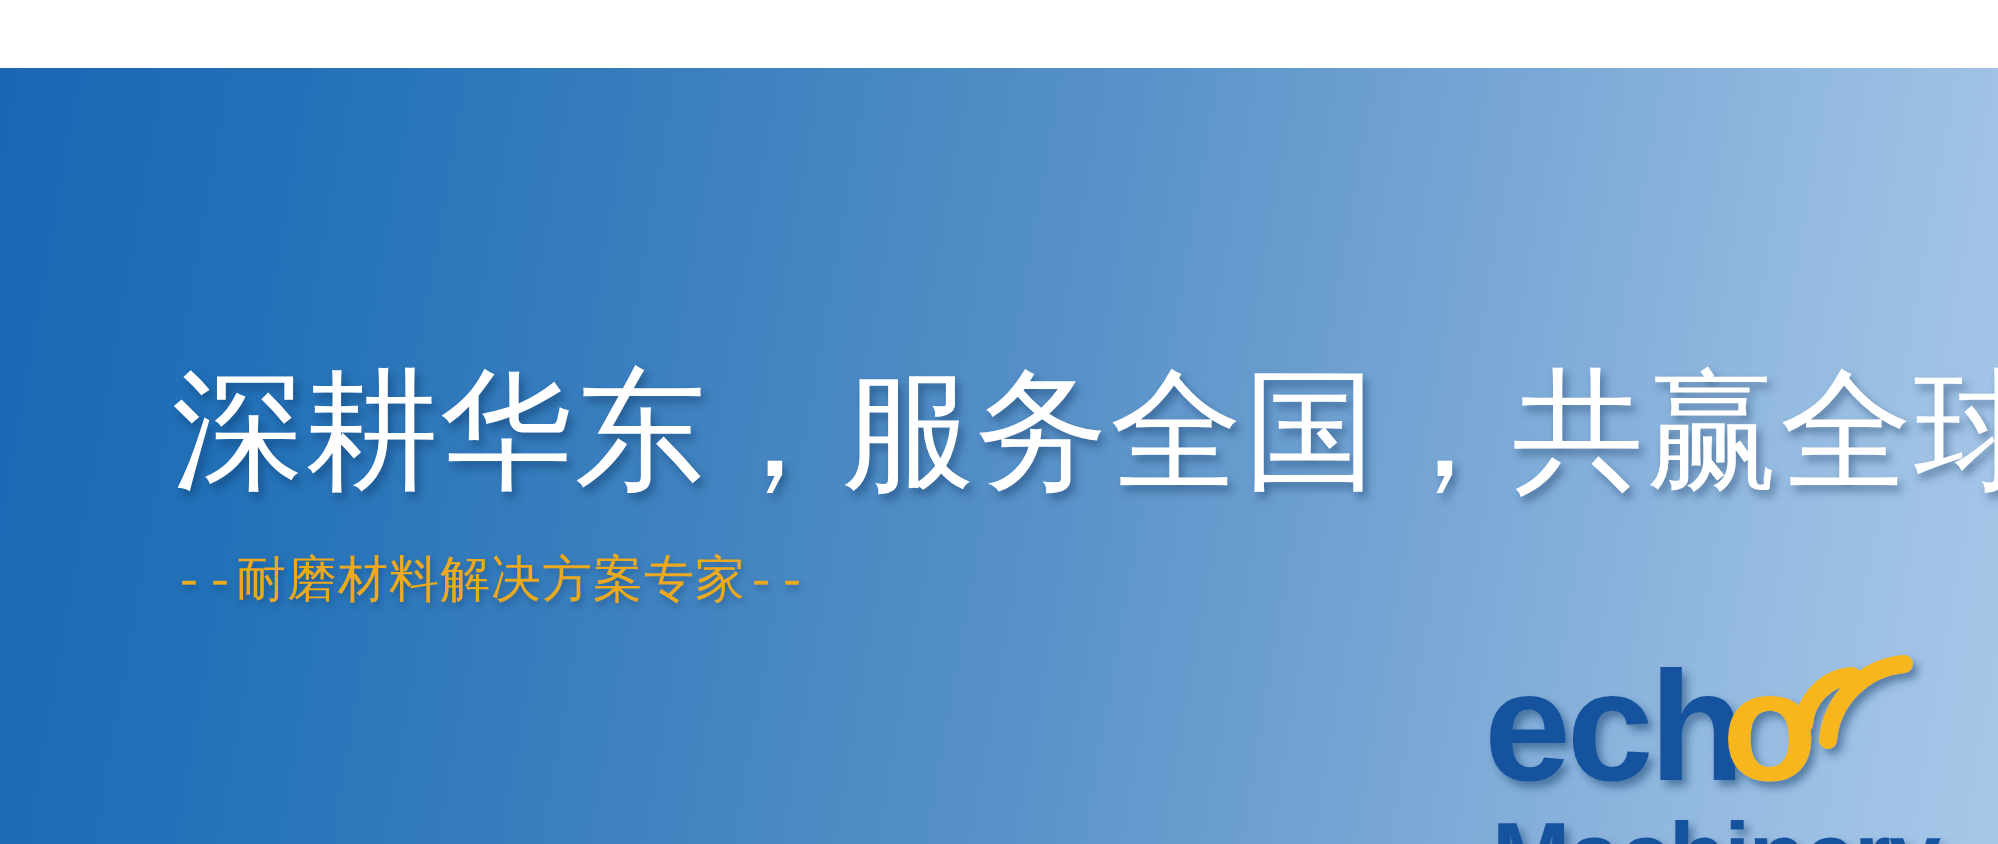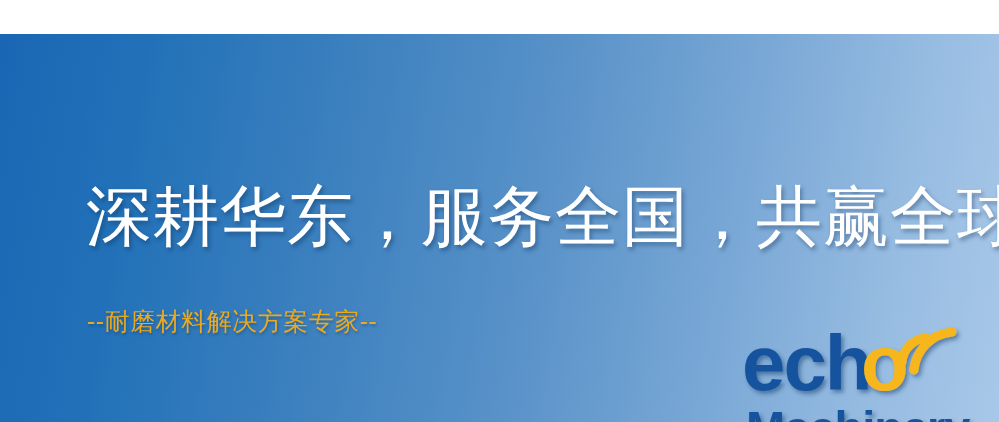--- a/index.html
+++ b/index.html
@@ -36,22 +36,22 @@
     color: #ffffff;
     letter-spacing: 1px;
     white-space: nowrap;
     text-shadow: 2px 3px 4px rgba(8, 40, 80, 0.40);
   }
 
   
   #subtitle {
     position: absolute;
     left: 87px;
-    top: 275px;
-    font-family: Liberation Sans, sans-serif;
+    top: 245px;
+    font-family: Liberation Mono, monospace;
     font-size: 25px;
     line-height: 1.0;
     color: #eba91f;
     letter-spacing: 0.5px;
     white-space: nowrap;
     text-shadow: 1px 2px 3px rgba(10, 40, 80, 0.35);
   }
 
   
   #logo {

